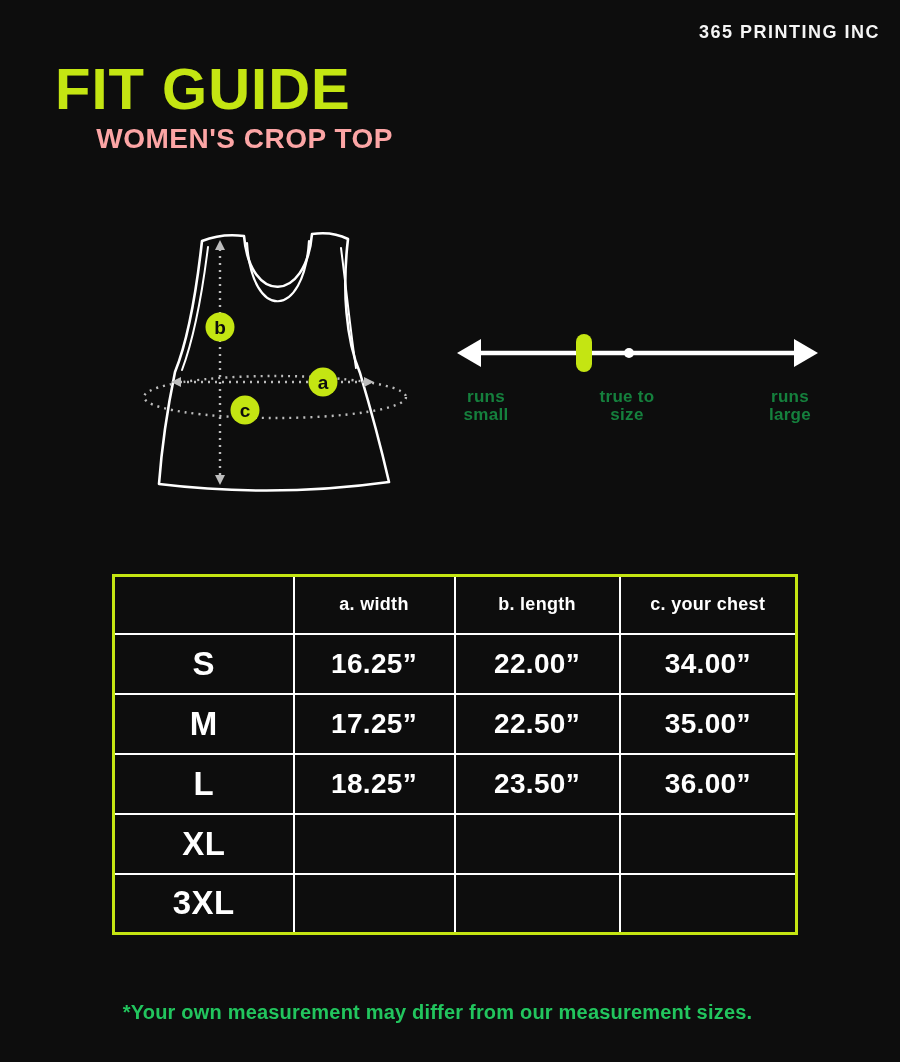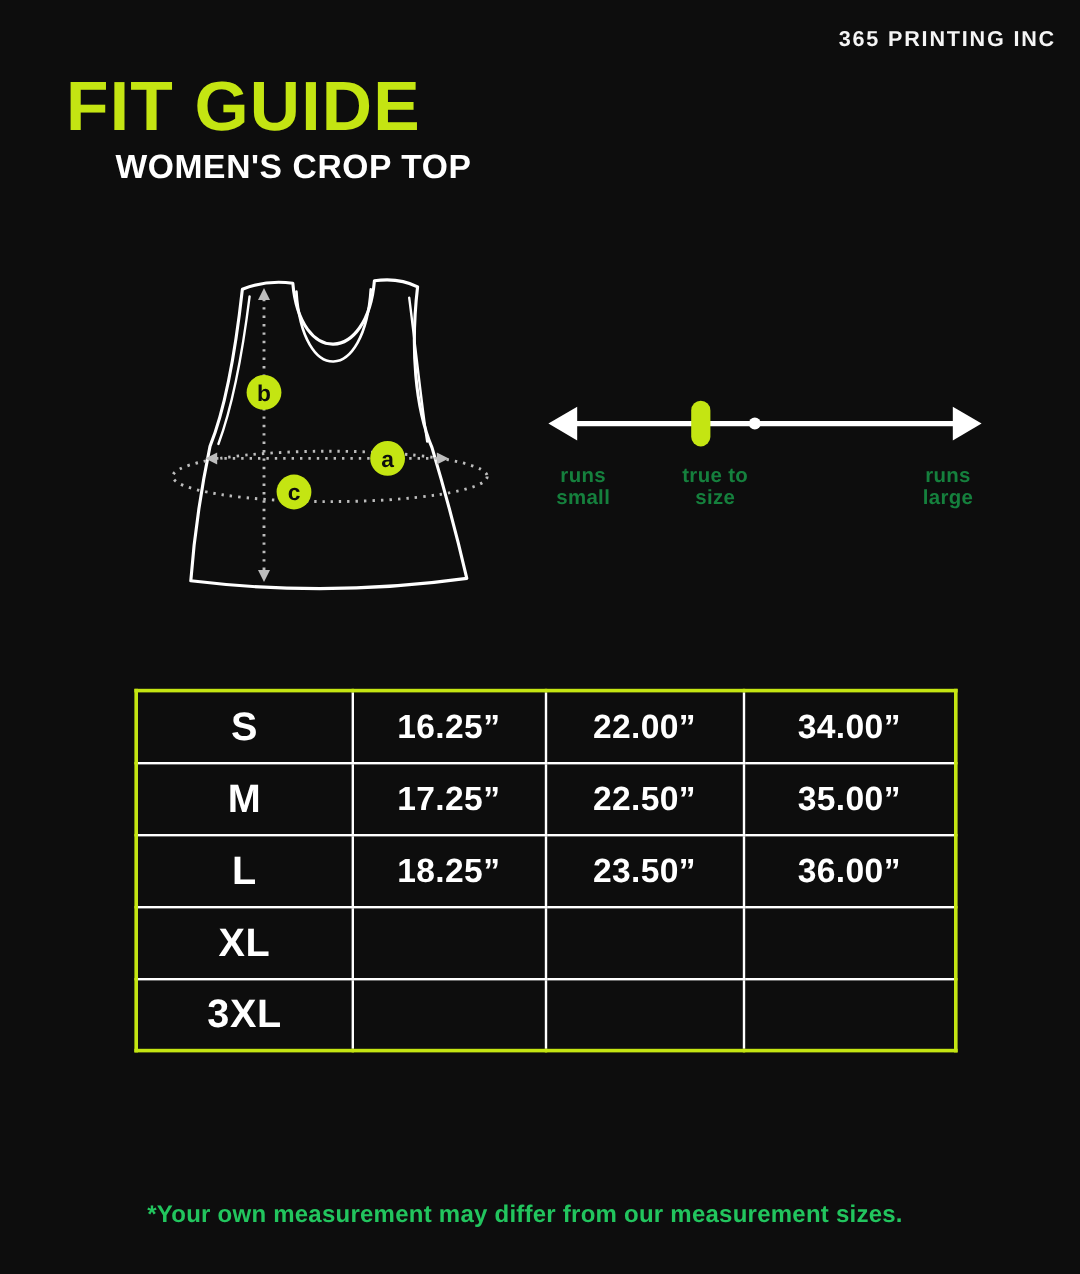--- a/index.html
+++ b/index.html
@@ -13,29 +13,29 @@
     position:absolute;top:22px;right:20px;
     font-size:18px;letter-spacing:1.5px;color:#f5f5f5;white-space:nowrap;
   }
   .title-block{position:absolute;left:55px;top:60px;width:338px;}
   .page-title{
     font-size:58px;line-height:1;letter-spacing:1px;color:#c4e512;
     white-space:nowrap;
   }
   .page-subtitle{
     margin-top:7px;font-size:28px;line-height:1;letter-spacing:.5px;
-    color:#ffffff;text-align:right;white-space:nowrap;
+    color:#fca5a5;text-align:right;white-space:nowrap;
   }
   .gfx{position:absolute;left:0;top:0;width:900px;height:540px;}
   .slider-label{
     position:absolute;width:140px;text-align:center;
     font-size:17px;line-height:18px;color:#15803d;letter-spacing:.3px;
   }
   .slider-label.l1{left:416px;top:388px;}
-  .slider-label.l2{left:526px;top:388px;}
+  .slider-label.l2{left:557px;top:388px;}
   .slider-label.l3{left:720px;top:388px;}
   table.size-table{
     position:absolute;left:112px;top:574px;
     width:683px;border-collapse:collapse;table-layout:fixed;
     border:3px solid #c4e512;
   }
   table.size-table td,table.size-table th{
     border:2px solid #ffffff;text-align:center;vertical-align:middle;
     color:#ffffff;padding:0;
   }
@@ -128,20 +128,26 @@
   </div>
 
   <table class="size-table">
     <colgroup>
         <col class="c0">
         <col class="c1">
         <col class="c2">
         <col class="c3">
       </colgroup>
     <tbody>
+        <tr class="hdr">
+      <th></th>
+      <th>a. width</th>
+      <th>b. length</th>
+      <th>c. your chest</th>
+    </tr>
     <tr>
       <td class="size-cell">S</td>
       <td class="val-cell">16.25”</td>
       <td class="val-cell">22.00”</td>
       <td class="val-cell">34.00”</td>
     </tr>
     <tr>
       <td class="size-cell">M</td>
       <td class="val-cell">17.25”</td>
       <td class="val-cell">22.50”</td>

